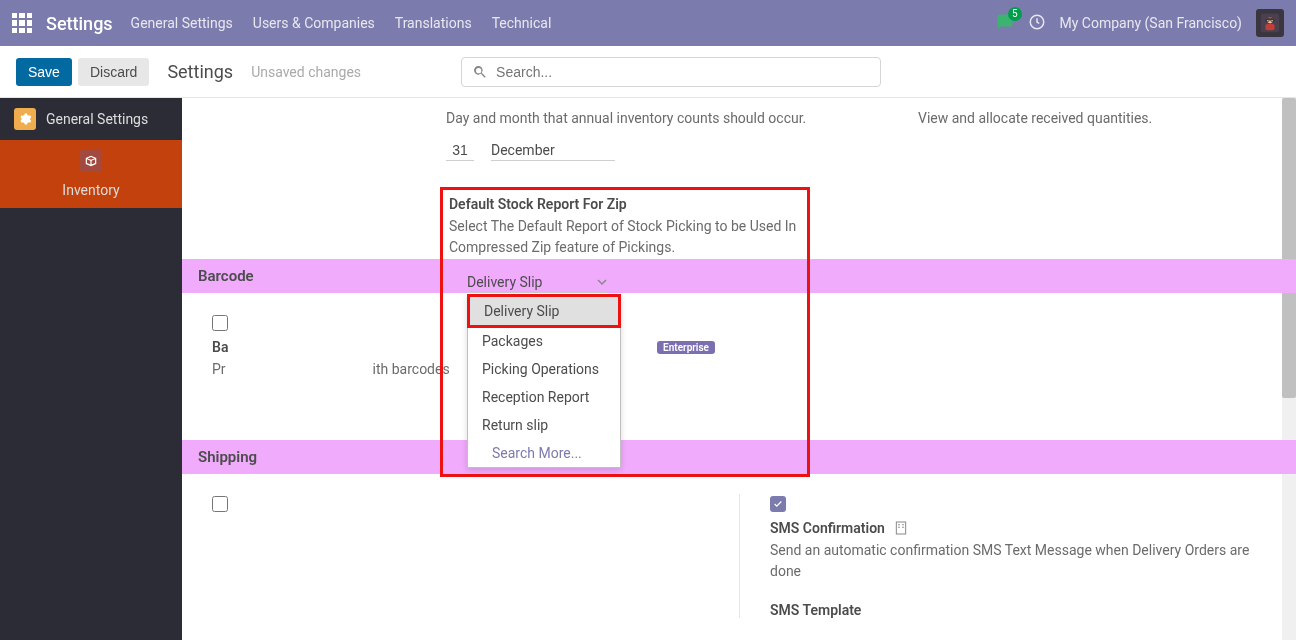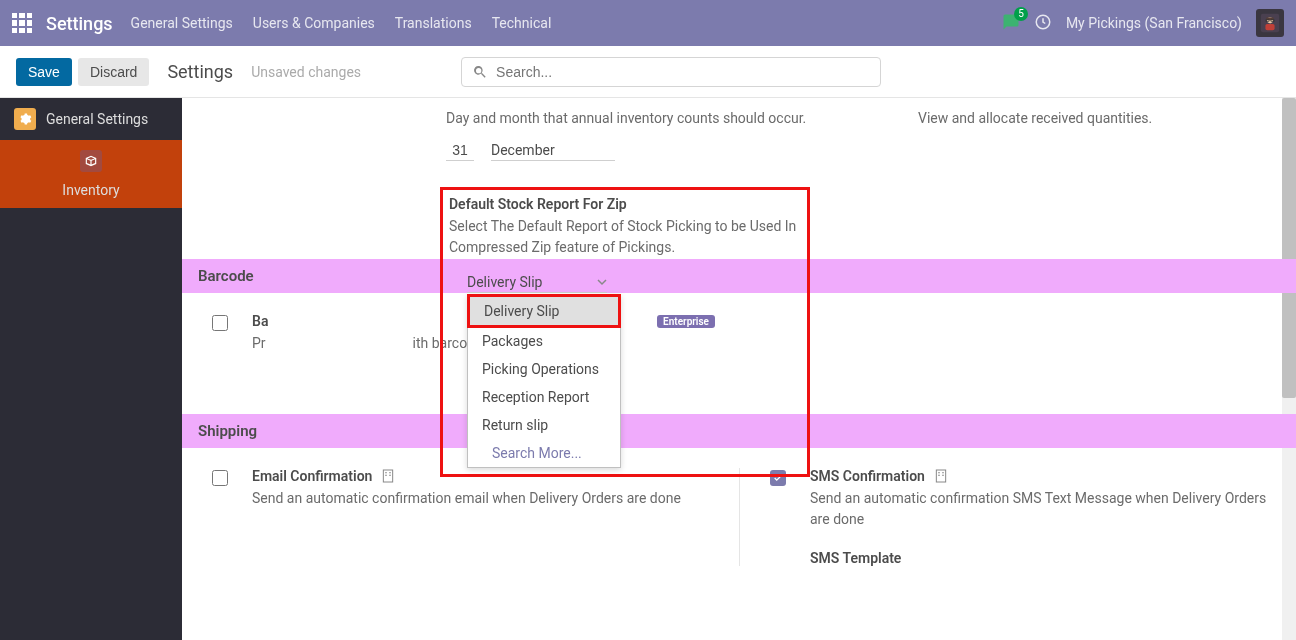--- a/index.html
+++ b/index.html
@@ -46,21 +46,21 @@
 .hb-title { font-weight: 600; color: #4c4c4c; font-size: 14px; }
 .hb-desc { color: #6b6b6b; font-size: 14px; margin-top: 4px; line-height: 1.5; }
 .select-wrap { margin: 14px 0 0 18px; width: 140px; border-bottom: 1px solid #cfcfcf; display:flex; justify-content:space-between; align-items:center; padding: 2px 0; cursor:pointer; font-size:14px;}
 .dropdown { position: absolute; top: 104px; left: 24px; width: 154px; background: #fff; border: 1px solid #c0c0c0; box-shadow: 0 2px 6px rgba(0,0,0,.15); z-index: 10; }
 .dropdown .opt { padding: 6px 14px; cursor: pointer; font-size: 14px; color:#4c4c4c;}
 .dropdown .opt.selected { background: #e0e0e0; border: 3px solid #e11; margin: -1px; }
 .dropdown .search-more { color: #7c7bad; padding-left: 24px; }
 .section-header { background: #f0abfc; padding: 8px 16px; font-weight: 600; color: #4c4c4c; margin-top: 20px; font-size:15px;}
 .section-header.behind { margin-top: -218px; }
 .opt-row { display:flex; padding: 20px 0 0 0; }
-.opt-col { width: 50%; padding: 0 24px 0 30px; display:flex; gap: 24px; }
+.opt-col { width: 50%; padding: 0 24px 0 30px; display:flex; gap: 8px; flex-direction: column; }
 .opt-col.right { border-left: 1px solid #e5e5e5; }
 .chk { width: 16px; height: 16px; margin-top: 2px; cursor:pointer; }
 .chk-on { width: 16px; height: 16px; background: #7c7bad; border-radius: 3px; margin-top:2px; display:flex; align-items:center; justify-content:center; cursor:pointer;}
 .chk-on svg { width:10px; height:10px; fill:#fff;}
 .opt-body { flex:1; }
 .opt-title { font-weight: 600; color: #4c4c4c; display:flex; align-items:center; gap:8px; font-size:14px;}
 .opt-title .tag-ent { background: #7c6fb0; color:#fff; font-size:10px; padding:1px 6px; border-radius:3px; margin-left: auto;}
 .opt-desc { color: #6b6b6b; font-size: 14px; margin-top: 4px; line-height:1.5;}
 .small-icon { width:16px; height:16px; fill:#888;}
 .sms-template { font-weight:600; color:#4c4c4c; margin-top: 20px; font-size:14px;}
@@ -94,21 +94,21 @@
           <path fill="#3cb371" d="M20 2H4a2 2 0 00-2 2v18l4-4h14a2 2 0 002-2V4a2 2 0 00-2-2z"></path>
         </svg>
       <span class="badge-count">5</span>
     </div>
     <div class="clock-icon">
       <svg width="18" height="18" viewBox="0 0 24 24">
           <circle cx="12" cy="12" r="9" fill="none" stroke="#e7e7f0" stroke-width="2"></circle>
           <path d="M12 7v5l3 2" stroke="#e7e7f0" stroke-width="2" fill="none"></path>
         </svg>
     </div>
-    <div class="company">My Pickings (San Francisco)</div>
+    <div class="company">My Company (San Francisco)</div>
     <div class="avatar">
       <svg viewBox="0 0 24 24">
           <rect x="2" y="2" width="20" height="20" rx="2" fill="#4a4050"></rect>
           <circle cx="12" cy="9" r="3.2" fill="#e8c8a8"></circle>
           <rect x="7" y="13" width="10" height="7" rx="2" fill="#c04038"></rect>
           <rect x="8" y="6" width="8" height="3" fill="#5a4038"></rect>
           <rect x="7.5" y="8" width="3.5" height="2.5" rx=".5" fill="none" stroke="#333" stroke-width=".8"></rect>
           <rect x="13" y="8" width="3.5" height="2.5" rx=".5" fill="none" stroke="#333" stroke-width=".8"></rect>
         </svg>
     </div>
@@ -195,33 +195,20 @@
             </div>
           </div>
         </div>
       </div>
 
       <div style="height:40px;"></div>
       <div class="section-header">Shipping</div>
       <div class="opt-row">
         <div class="opt-col">
           <input type="checkbox" class="chk" style="">
-          <div class="opt-body">
-            <div class="opt-title">
-              <span>Email Confirmation</span>
-              <svg class="small-icon" viewBox="0 0 24 24">
-                  <rect x="5" y="3" width="14" height="18" fill="none" stroke="#888" stroke-width="1.5"></rect>
-                  <rect x="8" y="6" width="2" height="2" fill="#888"></rect>
-                  <rect x="14" y="6" width="2" height="2" fill="#888"></rect>
-                  <rect x="8" y="10" width="2" height="2" fill="#888"></rect>
-                  <rect x="14" y="10" width="2" height="2" fill="#888"></rect>
-                </svg>
-            </div>
-            <div class="opt-desc">Send an automatic confirmation email when Delivery Orders are done</div>
-          </div>
         </div>
         <div class="opt-col right">
           <div class="chk-on">
               <svg viewBox="0 0 24 24">
                 <path d="M4 12l5 5L20 6" fill="none" stroke="#fff" stroke-width="3"></path>
               </svg>
             </div>
           <div class="opt-body">
             <div class="opt-title">
               <span>SMS Confirmation</span>

